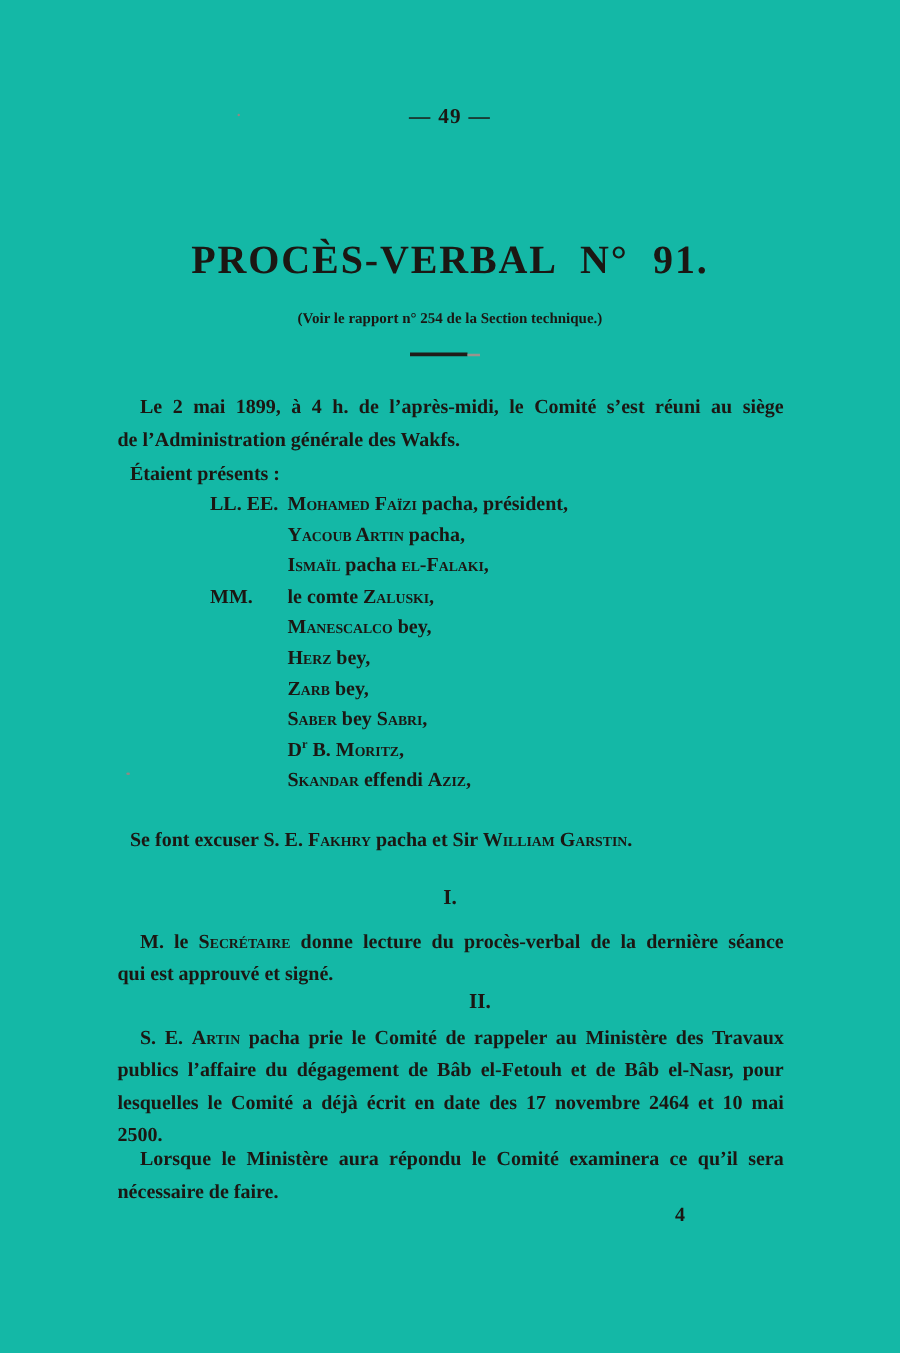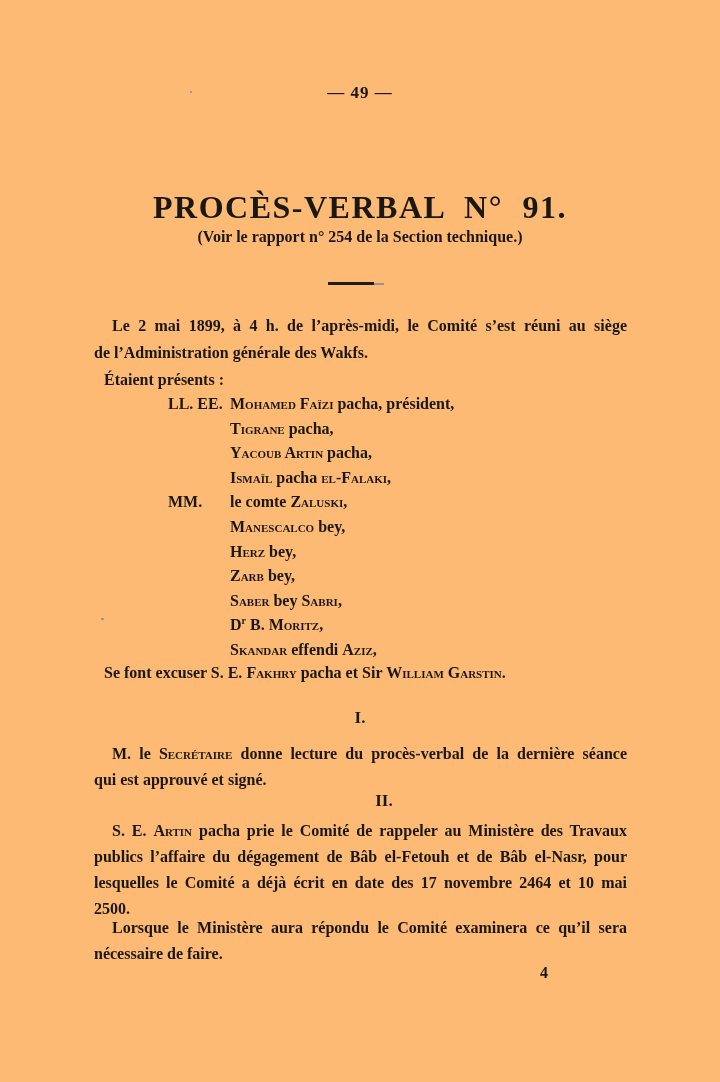--- a/index.html
+++ b/index.html
@@ -1,29 +1,29 @@
 <!DOCTYPE html>
 <html><head>
 <meta charset="utf-8">
 <style>
   html,body{margin:0;padding:0;background:#ffffff;}
   .page{
     position:relative;
     width:720px;height:1082px;
-    background:#fdba74;
+    background:#14b8a6;
     font-family:"Liberation Serif","DejaVu Serif",serif;
     font-weight:bold;
     color:#1b1713;
     overflow:hidden;
   }
   .abs{position:absolute;}
   .centerline{left:0;width:720px;text-align:center;}
   .pagehead{top:83px;font-size:17px;line-height:20px;letter-spacing:1px;}
   .doctitle{top:192px;font-size:32px;line-height:30px;letter-spacing:1.5px;word-spacing:10px;}
-  .subtitle{top:226px;font-size:16px;line-height:22px;}
+  .subtitle{top:243px;font-size:12px;line-height:22px;}
   .rule{top:282px;left:328px;width:46px;height:3px;background:#201c18;}
   .rule-tail{top:283px;left:374px;width:10px;height:2px;background:#9a948e;}
   .textblock{left:94px;width:533px;font-size:16px;}
   .lh27{line-height:27px;}
   .lh26{line-height:26px;}
   .pline{text-align:justify;text-align-last:justify;}
   .pline:last-child{text-align-last:left;}
   .indent-lg .pline:first-child{text-indent:18px;}
   .indent-sm .pline:first-child{text-indent:10px;}
   .single .pline{text-align-last:left;}
@@ -60,21 +60,20 @@
       <div class="pline"><span>Le 2 mai 1899, à 4 h. de l’après-midi, le Comité s’est réuni au siège</span></div>
       <div class="pline"><span>de l’Administration générale des Wakfs.</span></div>
     </div>
 
   <div class="abs textblock lh27 indent-sm single" style="top:366px;">
       <div class="pline"><span>Étaient présents :</span></div>
     </div>
 
   <div class="abs textblock attendees">
       <div class="att-row"><span class="att-label">LL. EE.</span><span class="att-name"><span class="sc">Mohamed Faïzi</span><span> pacha, président,</span></span></div>
-      <div class="att-row"><span class="att-label"></span><span class="att-name"><span class="sc">Tigrane</span><span> pacha,</span></span></div>
       <div class="att-row"><span class="att-label"></span><span class="att-name"><span class="sc">Yacoub Artin</span><span> pacha,</span></span></div>
       <div class="att-row"><span class="att-label"></span><span class="att-name"><span class="sc">Ismaïl</span><span> pacha </span><span class="sc">el-Falaki</span><span>,</span></span></div>
       <div class="att-row"><span class="att-label">MM.</span><span class="att-name"><span>le comte </span><span class="sc">Zaluski</span><span>,</span></span></div>
       <div class="att-row"><span class="att-label"></span><span class="att-name"><span class="sc">Manescalco</span><span> bey,</span></span></div>
       <div class="att-row"><span class="att-label"></span><span class="att-name"><span class="sc">Herz</span><span> bey,</span></span></div>
       <div class="att-row"><span class="att-label"></span><span class="att-name"><span class="sc">Zarb</span><span> bey,</span></span></div>
       <div class="att-row"><span class="att-label"></span><span class="att-name"><span class="sc">Saber</span><span> bey </span><span class="sc">Sabri</span><span>,</span></span></div>
       <div class="att-row"><span class="att-label"></span><span class="att-name"><span>D</span><span class="sup">r</span><span> B. </span><span class="sc">Moritz</span><span>,</span></span></div>
       <div class="att-row"><span class="att-label"></span><span class="att-name"><span class="sc">Skandar</span><span> effendi </span><span class="sc">Aziz</span><span>,</span></span></div>
     </div>

